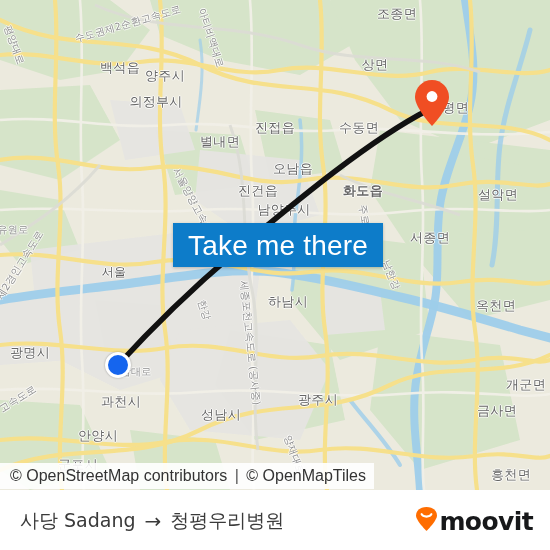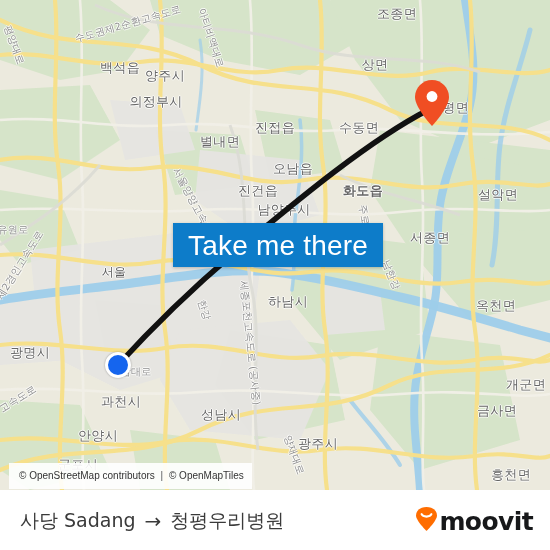--- a/index.html
+++ b/index.html
@@ -81,26 +81,26 @@
     letter-spacing: .2px;
     border: none;
     cursor: pointer;
     font-family: "Liberation Sans", "DejaVu Sans", sans-serif;
     box-shadow: 0 1px 3px rgba(0,0,0,.22);
   }
 
   
   #attribution {
     position: absolute;
-    left: 9px; top: 463px;
+    left: 0; top: 463px;
     height: 26px;
     padding: 0 8px 0 10px;
     background: rgba(255,255,255,.90);
     color: #333333;
-    font-size: 10px;
+    font-size: 16px;
     line-height: 26px;
     white-space: nowrap;
     font-family: "Liberation Sans", "DejaVu Sans", sans-serif;
   }
   .attr-sep { margin: 0 3px; color: #555; }
 
   
   #footer {
     position: absolute;
     left: 0; top: 490px;
@@ -236,21 +236,21 @@
         <div class="map-label lbl-city" style="left: 363px; top: 191px; font-weight: bold;">화도읍</div>
         <div class="map-label lbl-city" style="left: 498px; top: 195px;">설악면</div>
         <div class="map-label lbl-city" style="left: 284px; top: 210px;">남양주시</div>
         <div class="map-label lbl-city" style="left: 430px; top: 238px;">서종면</div>
         <div class="map-label lbl-big" style="left: 114px; top: 272px;">서울</div>
         <div class="map-label lbl-city" style="left: 288px; top: 302px;">하남시</div>
         <div class="map-label lbl-city" style="left: 496px; top: 306px;">옥천면</div>
         <div class="map-label lbl-city" style="left: 30px; top: 353px;">광명시</div>
         <div class="map-label lbl-city" style="left: 121px; top: 402px;">과천시</div>
         <div class="map-label lbl-city" style="left: 221px; top: 415px;">성남시</div>
-        <div class="map-label lbl-city" style="left: 318px; top: 400px; margin-top: 44px;">광주시</div>
+        <div class="map-label lbl-city" style="left: 318px; top: 400px;">광주시</div>
         <div class="map-label lbl-city" style="left: 526px; top: 370px; margin-top: 15px;">개군면</div>
         <div class="map-label lbl-city" style="left: 98px; top: 436px; text-align: center;">안양시</div>
         <div class="map-label lbl-city" style="left: 497px; top: 411px;">금사면</div>
         <div class="map-label lbl-city" style="left: 511px; top: 475px;">흥천면</div>
         <div class="map-label lbl-road" style="left: 250px; top: 343px; transform: translate(-50%, -50%) rotate(84deg);">세종포천고속도로 (공사중)</div>
         <div class="map-label lbl-road" style="left: 195px; top: 205px; transform: translate(-50%, -50%) rotate(62deg);">서울양양고속도로</div>
         <div class="map-label lbl-road" style="left: 20px; top: 265px; transform: translate(-50%, -50%) rotate(-58deg);">제2경인고속도로</div>
         <div class="map-label lbl-road" style="left: 18px; top: 399px; transform: translate(-50%, -50%) rotate(-32deg);">고속도로</div>
         <div class="map-label lbl-road" style="left: 14px; top: 45px; transform: translate(-50%, -50%) rotate(70deg);">평양대로</div>
         <div class="map-label lbl-road" style="left: 211px; top: 38px; transform: translate(-50%, -50%) rotate(72deg);">아티비액대로</div>

